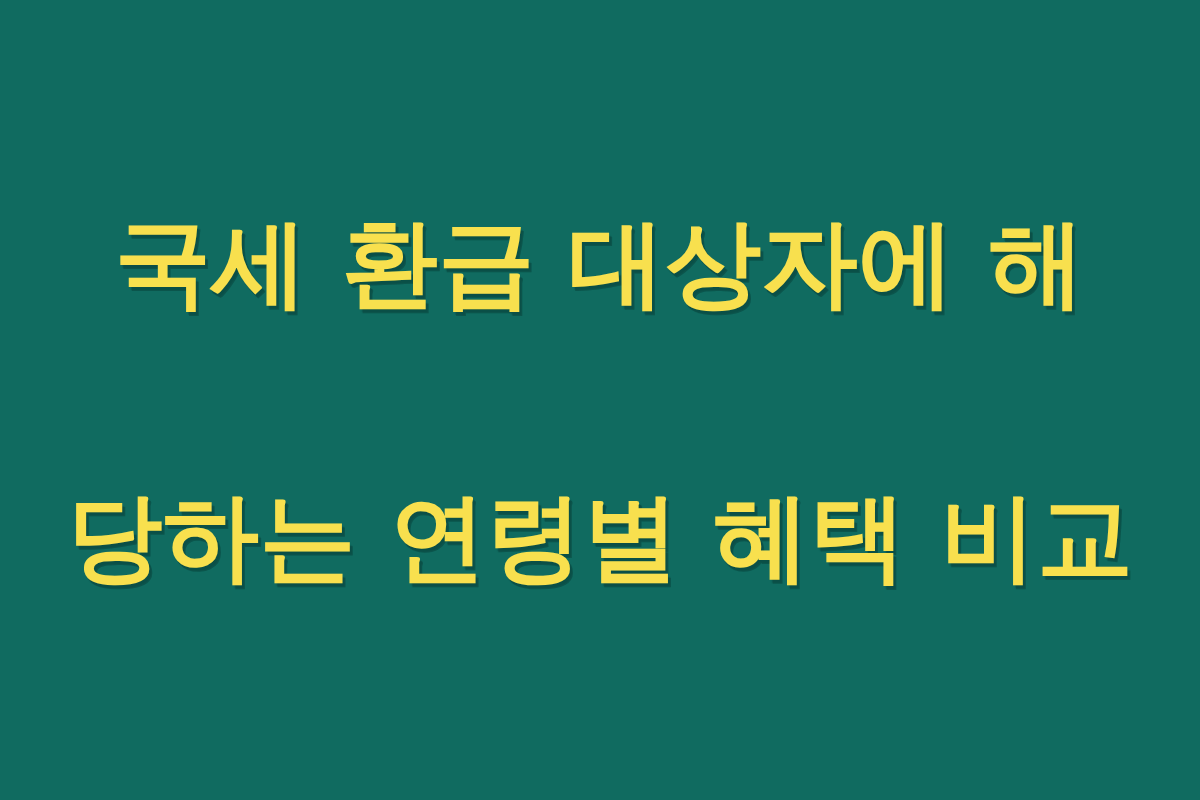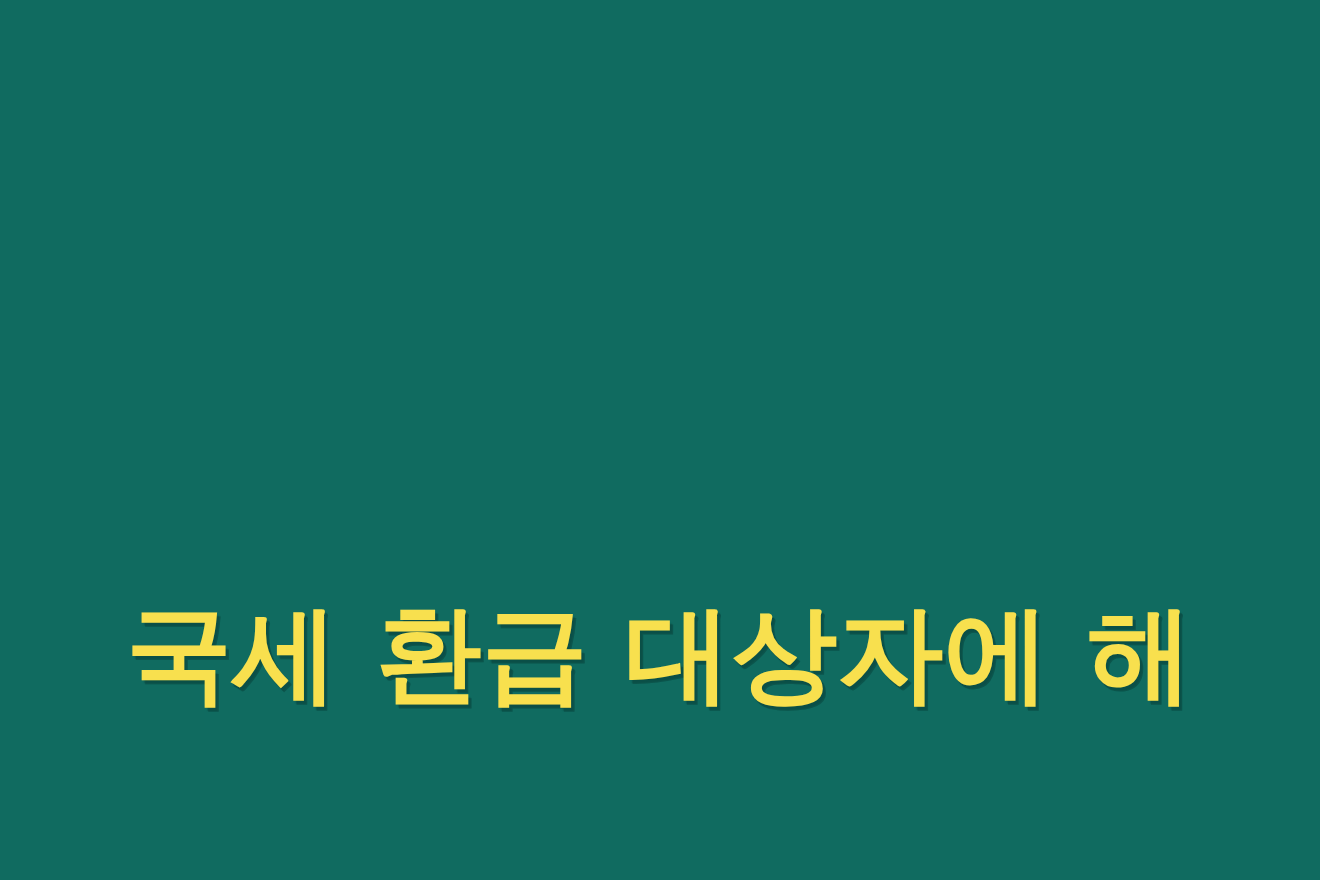--- a/index.html
+++ b/index.html
@@ -13,21 +13,21 @@
     overflow: hidden;
     font-family: "DejaVu Sans", "Liberation Sans", sans-serif;
   }
 
   #banner {
     position: relative;
     width: 1200px;
     height: 800px;
     box-sizing: border-box;
     display: flex;
-    align-items: flex-end;
+    align-items: center;
     justify-content: center;
     background-color: #106B60; 
   }
 
   #headline {
     width: 1120px;
     margin: 0;
     padding: 0;
     text-align: center;
     font-family: "DejaVu Sans", "Liberation Sans", sans-serif;
@@ -48,15 +48,16 @@
     display: block;
   }
 </style>
 </head>
 <body>
 
 <div id="banner" style="background-color: rgb(16, 107, 96);">
 
   <h1 id="headline" style="color: rgb(248, 224, 78); text-shadow: rgba(10, 70, 62, 0.55) 3px 4px 0px, rgba(10, 70, 62, 0.4) 2px 3px 1px;">
     <span class="headline-line">국세 환급 대상자에 해</span>
+    <span class="headline-line">당하는 연령별 혜택 비교</span>
   </h1>
 
 </div>
 
 </body></html>

